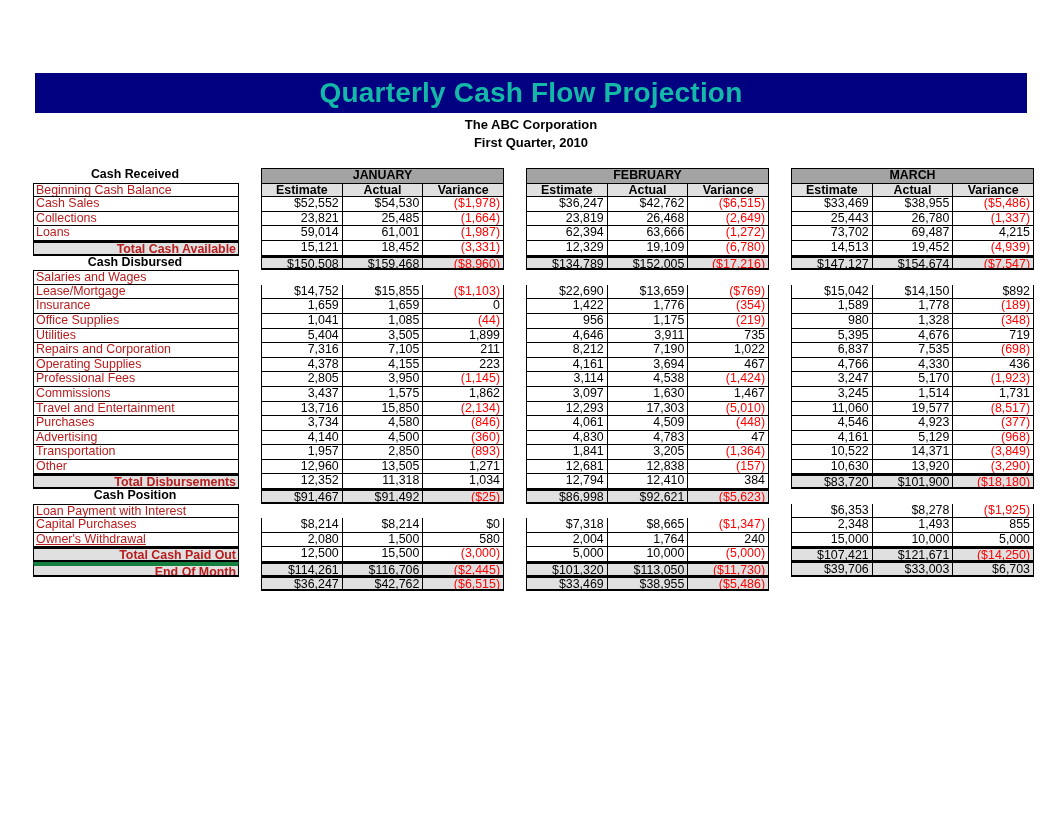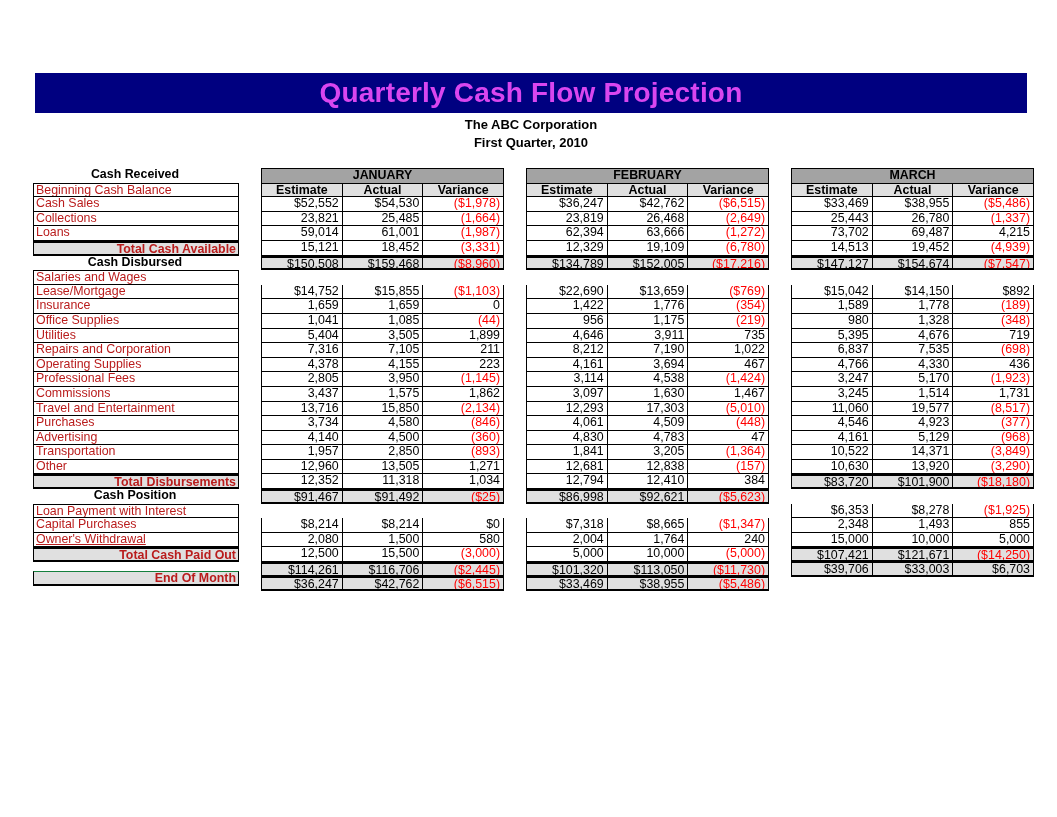--- a/index.html
+++ b/index.html
@@ -12,21 +12,21 @@
   }
   #sheet { position: relative; width: 1057px; height: 817px; background: #fff; }
 
   
   .banner {
     position: absolute; left: 35px; top: 73px; width: 992px; height: 40px;
     background: #000080;
     display: flex; align-items: center; justify-content: center;
   }
   .banner-title {
-    color: #d946ef; font-size: 28px; font-weight: bold;
+    color: #14b8a6; font-size: 28px; font-weight: bold;
     letter-spacing: 0.2px; white-space: nowrap;
   }
   .subtitle {
     position: absolute; left: 35px; width: 992px;
     text-align: center; font-size: 13px; font-weight: bold; color: #000;
   }
   #sub1 { top: 117px; }
   #sub2 { top: 135px; }
 
   
@@ -51,21 +51,21 @@
   .lbl {
     border: 1px solid #000; border-top: none;
     padding-left: 2px; padding-right: 2px;
     white-space: nowrap; overflow: hidden;
   }
   .lbl.first { border-top: 1px solid #000; }
   .lbl.total {
     background: #e0e0e0; font-weight: bold; text-align: right;
     border-top: 2px solid #000; border-bottom: 2px solid #000;
   }
-  .lbl.total.tight { border-top: 1px solid #15803d; margin-top: 9px; }
+  .lbl.total.tight { border-top: 4px solid #15803d; }
   .underline-txt { text-decoration: underline; }
 
   
   .mhead {
     height: 14.6px; line-height: 13px;
     font-size: 12.4px; font-weight: bold; text-align: center;
     background: #a3a3a3;
     border: 1px solid #000; border-bottom: none;
   }
   .mcols { display: flex; }

